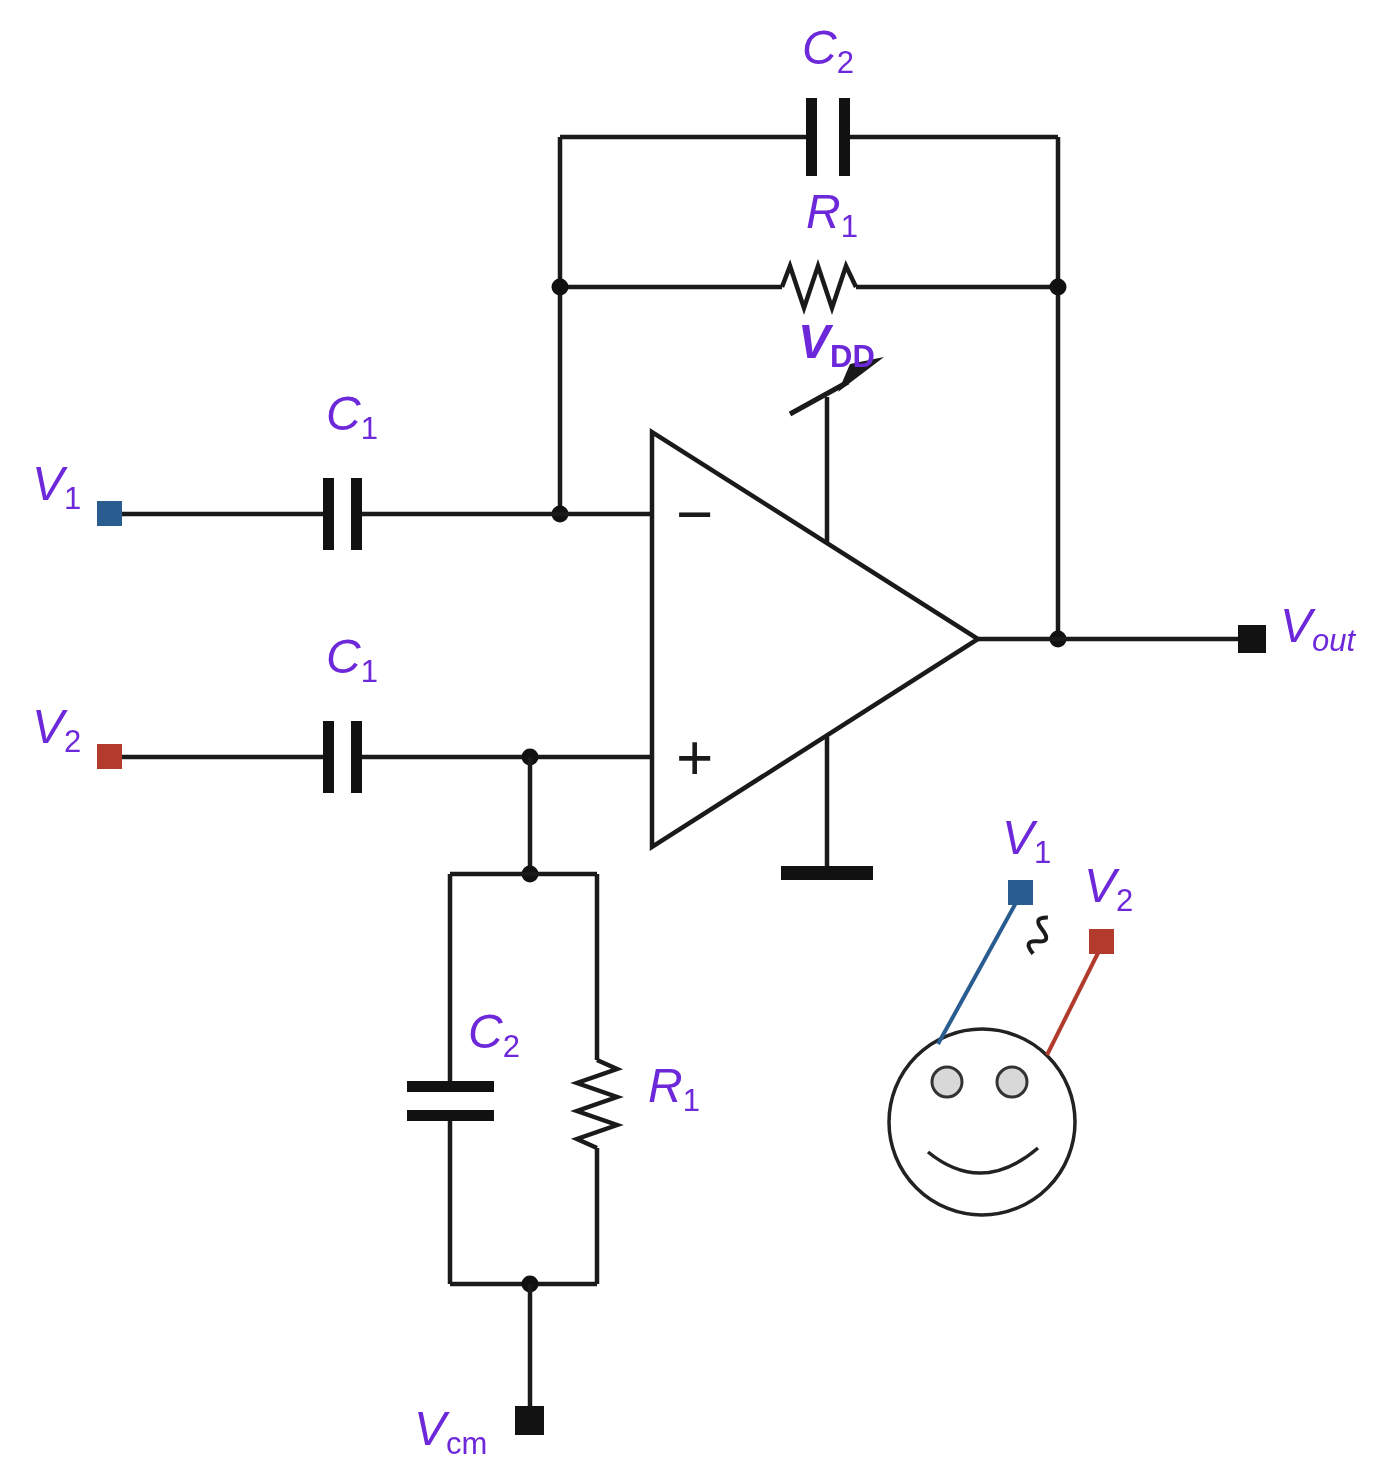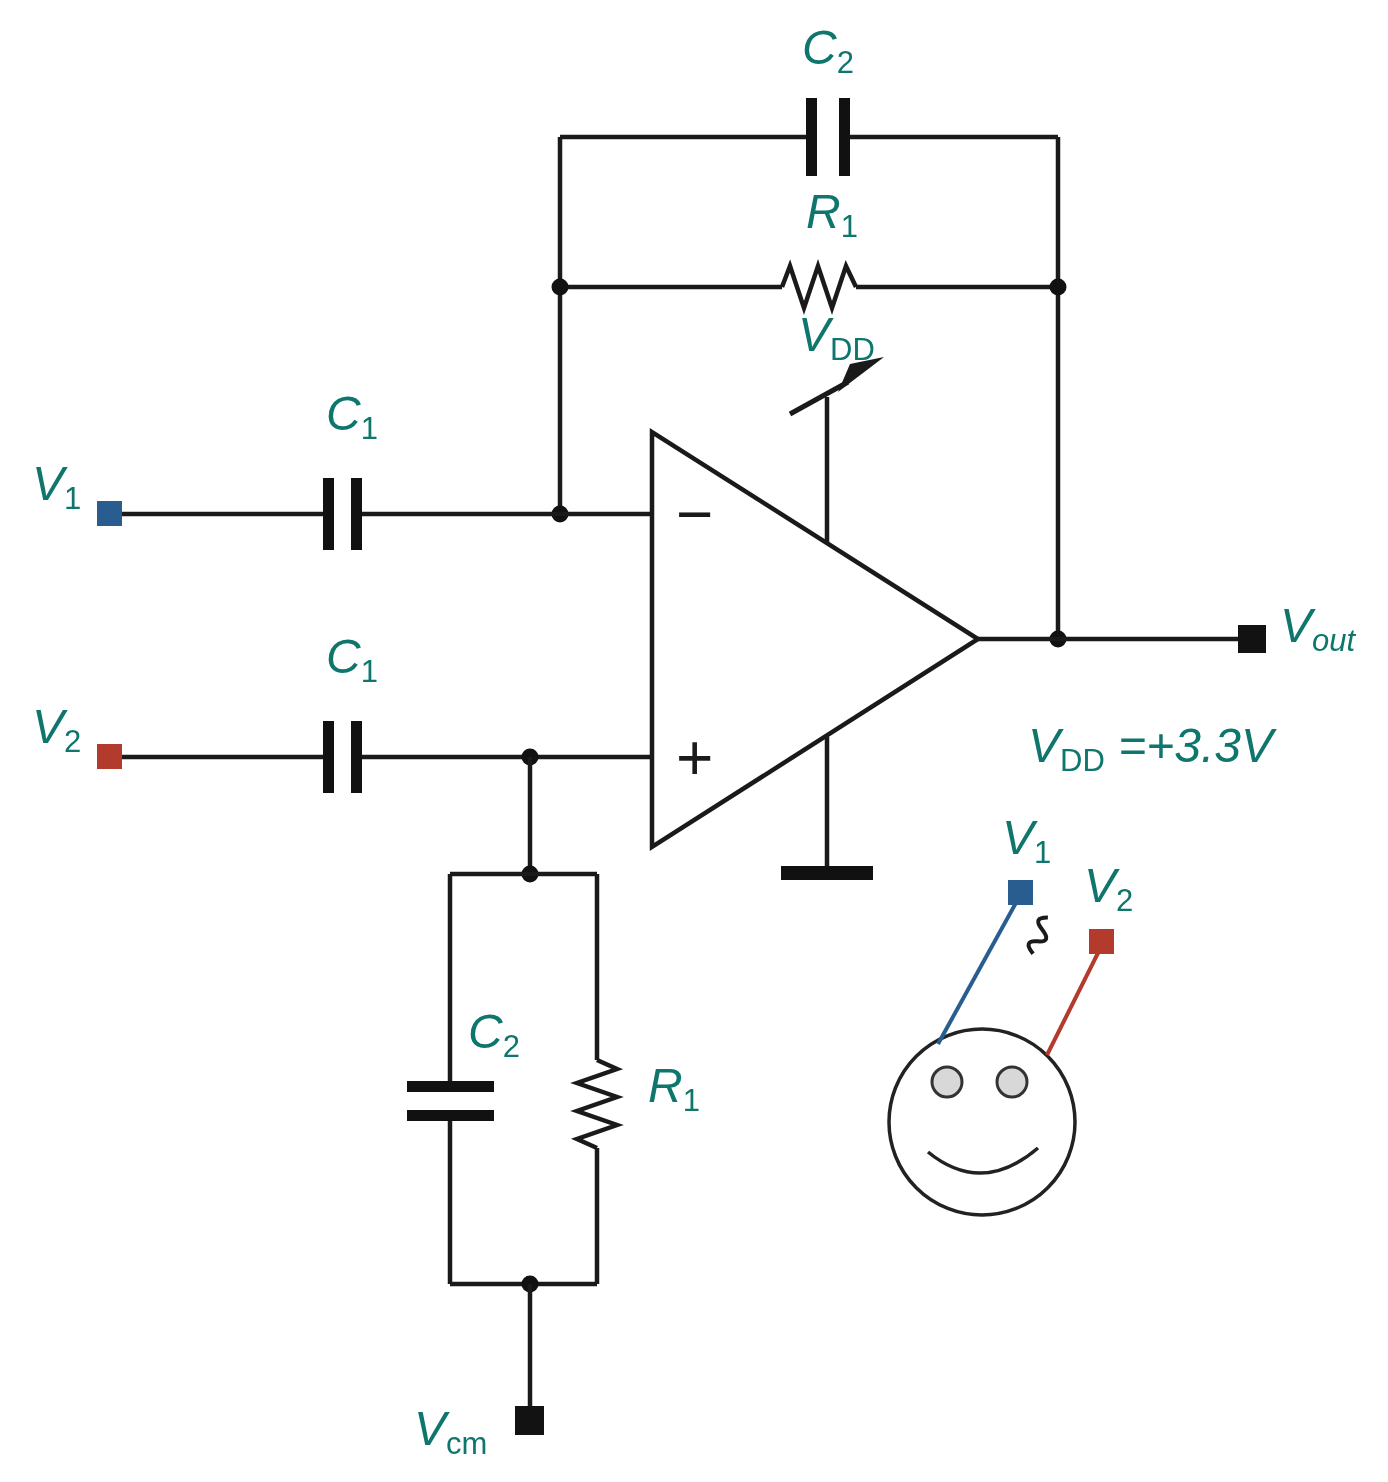--- a/index.html
+++ b/index.html
@@ -8,21 +8,21 @@
     width: 1388px;
     height: 1482px;
     background: #ffffff;
     font-family: "Liberation Sans", sans-serif;
     overflow: hidden;
   }
   #schematic-svg { position: absolute; left: 0; top: 0; }
   .lbl {
     position: absolute;
     font: italic 48px "Liberation Sans", sans-serif;
-    color: #0f766e;
+    color: #6d28d9;
     white-space: nowrap;
     line-height: 1;
   }
   .lbl .sub {
     font-size: 31px;
     font-style: normal;
     vertical-align: -9px;
     letter-spacing: 0;
   }
   .lbl .sub.it { font-style: italic; }
@@ -116,21 +116,21 @@
   </svg>
 
   <div class="lbl" style="left:802px; top:24px;">
     <span>C</span><span class="sub">2</span>
   </div>
 
   <div class="lbl" style="left:806px; top:188px;">
     <span>R</span><span class="sub">1</span>
   </div>
 
-  <div class="lbl" style="left:798px; top:311px;">
+  <div class="lbl" style="left:798px; top:318px;font-weight:bold;">
     <span>V</span><span class="sub">DD</span>
   </div>
 
   <div class="lbl" style="left:326px; top:390px;">
     <span>C</span><span class="sub">1</span>
   </div>
 
   <div class="lbl" style="left:32px; top:460px;">
     <span>V</span><span class="sub">1</span>
   </div>
@@ -140,23 +140,20 @@
   </div>
 
   <div class="lbl" style="left:32px; top:703px;">
     <span>V</span><span class="sub">2</span>
   </div>
 
   <div class="lbl" style="left:1280px; top:602px;">
     <span>V</span><span class="sub it">out</span>
   </div>
 
-  <div class="lbl" style="left:1028px; top:722px;">
-    <span>V</span><span class="sub">DD</span><span> =+3.3V</span>
-  </div>
 
   <div class="lbl" style="left:468px; top:1008px;">
     <span>C</span><span class="sub">2</span>
   </div>
 
   <div class="lbl" style="left:648px; top:1062px;">
     <span>R</span><span class="sub">1</span>
   </div>
 
   <div class="lbl" style="left:414px; top:1384px;margin-top:21px;">

